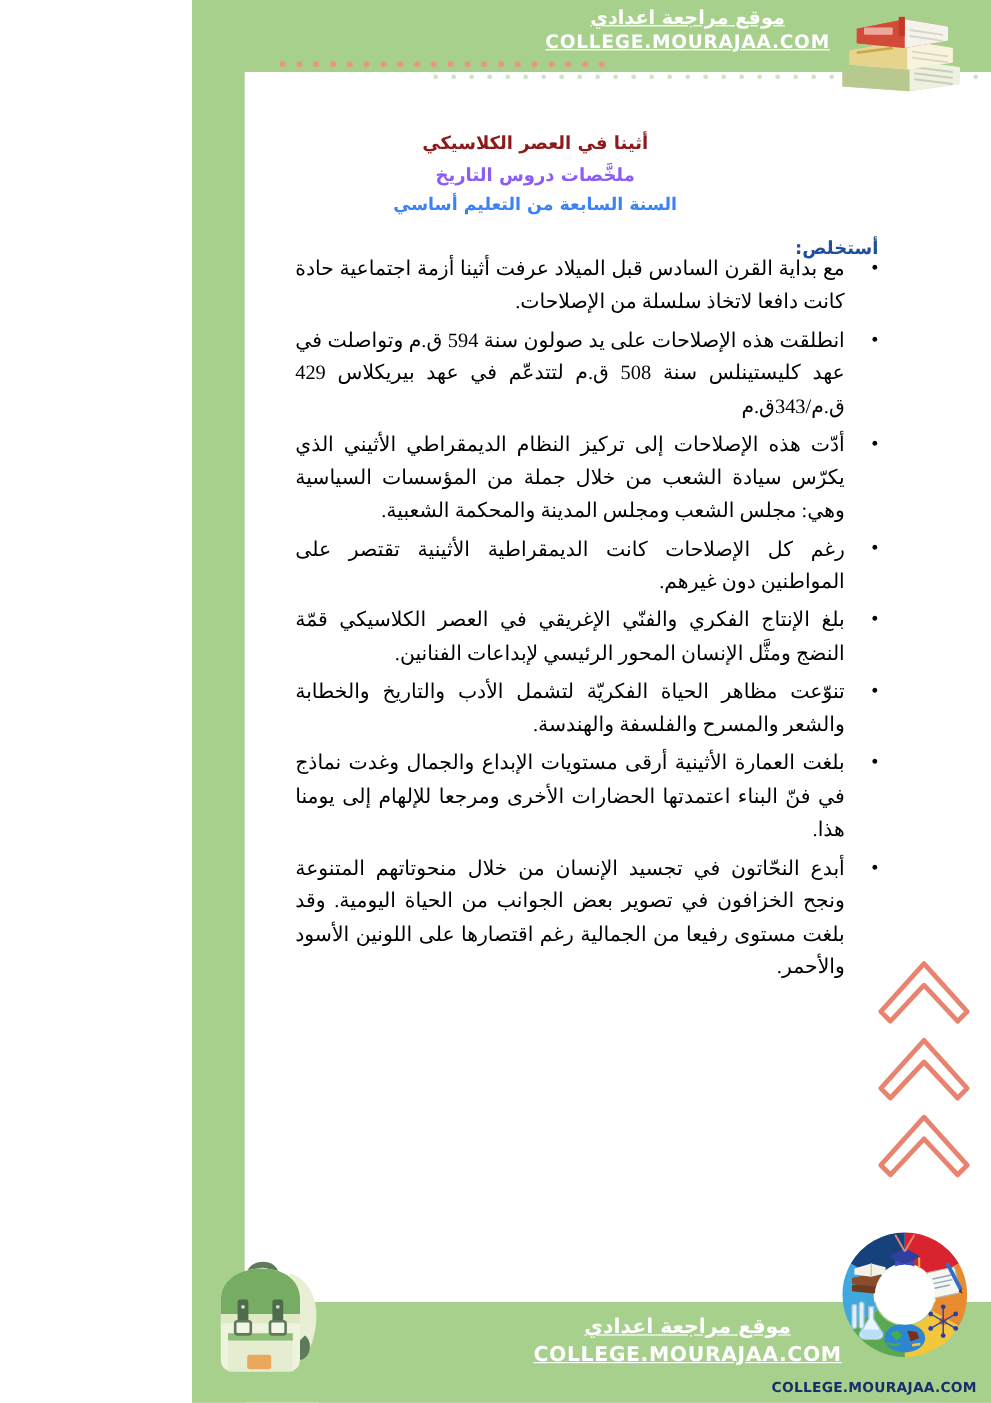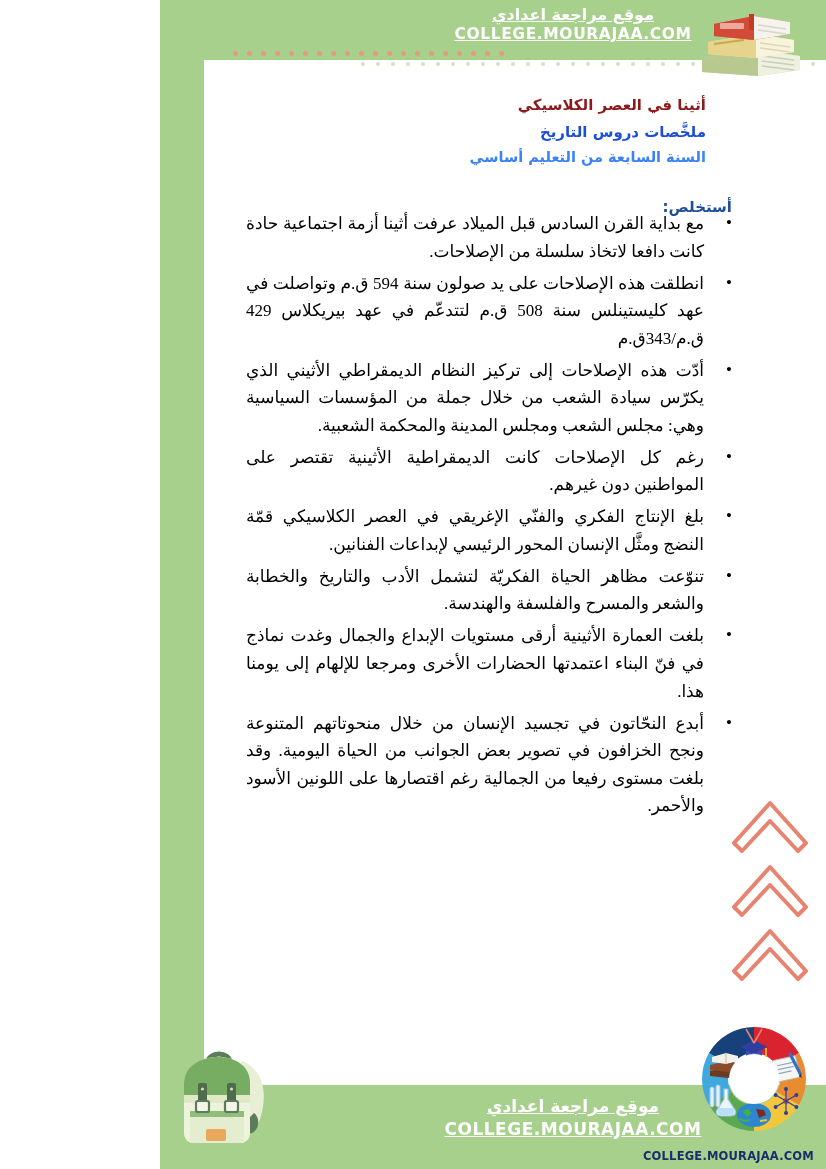--- a/index.html
+++ b/index.html
@@ -146,38 +146,39 @@
     right: 18px;
     top: 6px;
     width: 120px;
     height: 78px;
     z-index: 9;
   }
 
   
   .titles {
     position: absolute;
-    top: 94px;
+    top: 108px;
     right: 120px;
     width: 520px;
+    text-align: center;
     z-index: 5;
   }
   .title-1 {
     font-family: "DejaVu Sans", "Liberation Sans", sans-serif;
     font-size: 15px;
     font-weight: bold;
     color: #8c1a1a;
     margin: 0 0 4px 0;
     line-height: 1.5;
   }
   .title-2 {
     font-family: "DejaVu Sans", "Liberation Sans", sans-serif;
     font-size: 15px;
     font-weight: bold;
-    color: #1d4ed8;
+    color: #8b5cf6;
     margin: 0 0 4px 0;
     line-height: 1.5;
   }
   .title-3 {
     font-family: "DejaVu Sans", "Liberation Sans", sans-serif;
     font-size: 14.5px;
     font-weight: bold;
     color: #3b82f6;
     margin: 0;
     line-height: 1.5;

